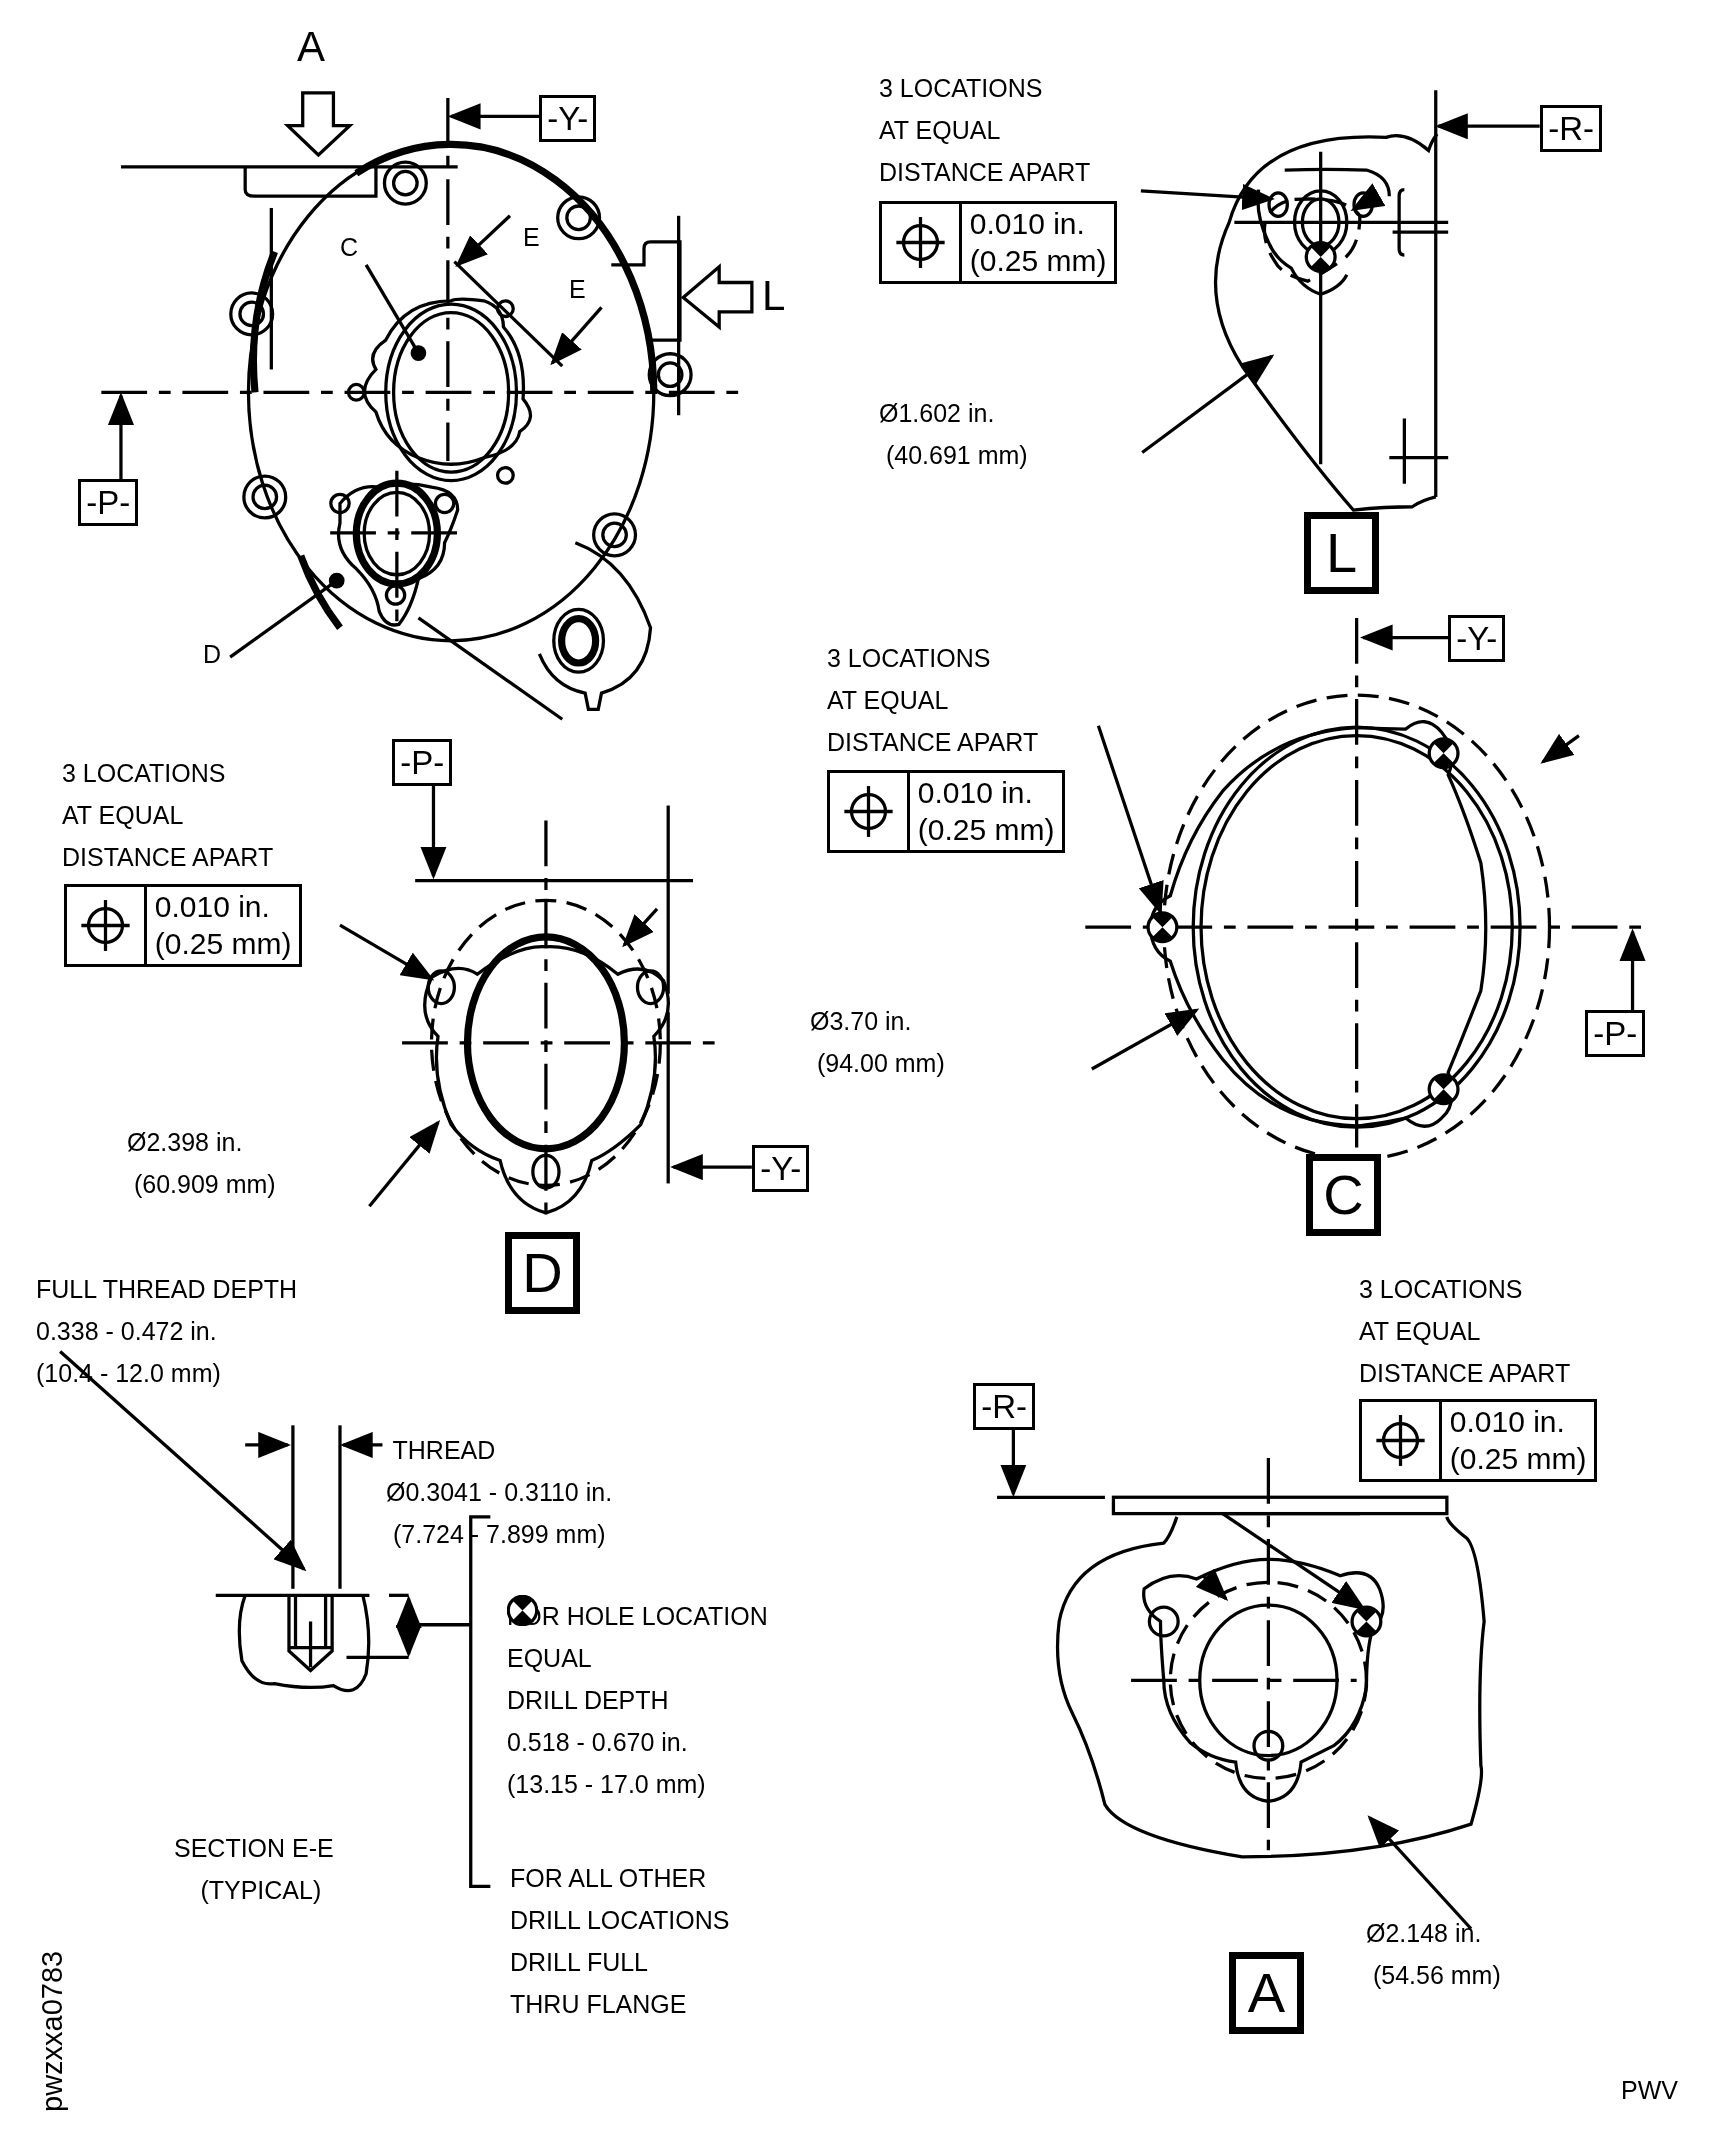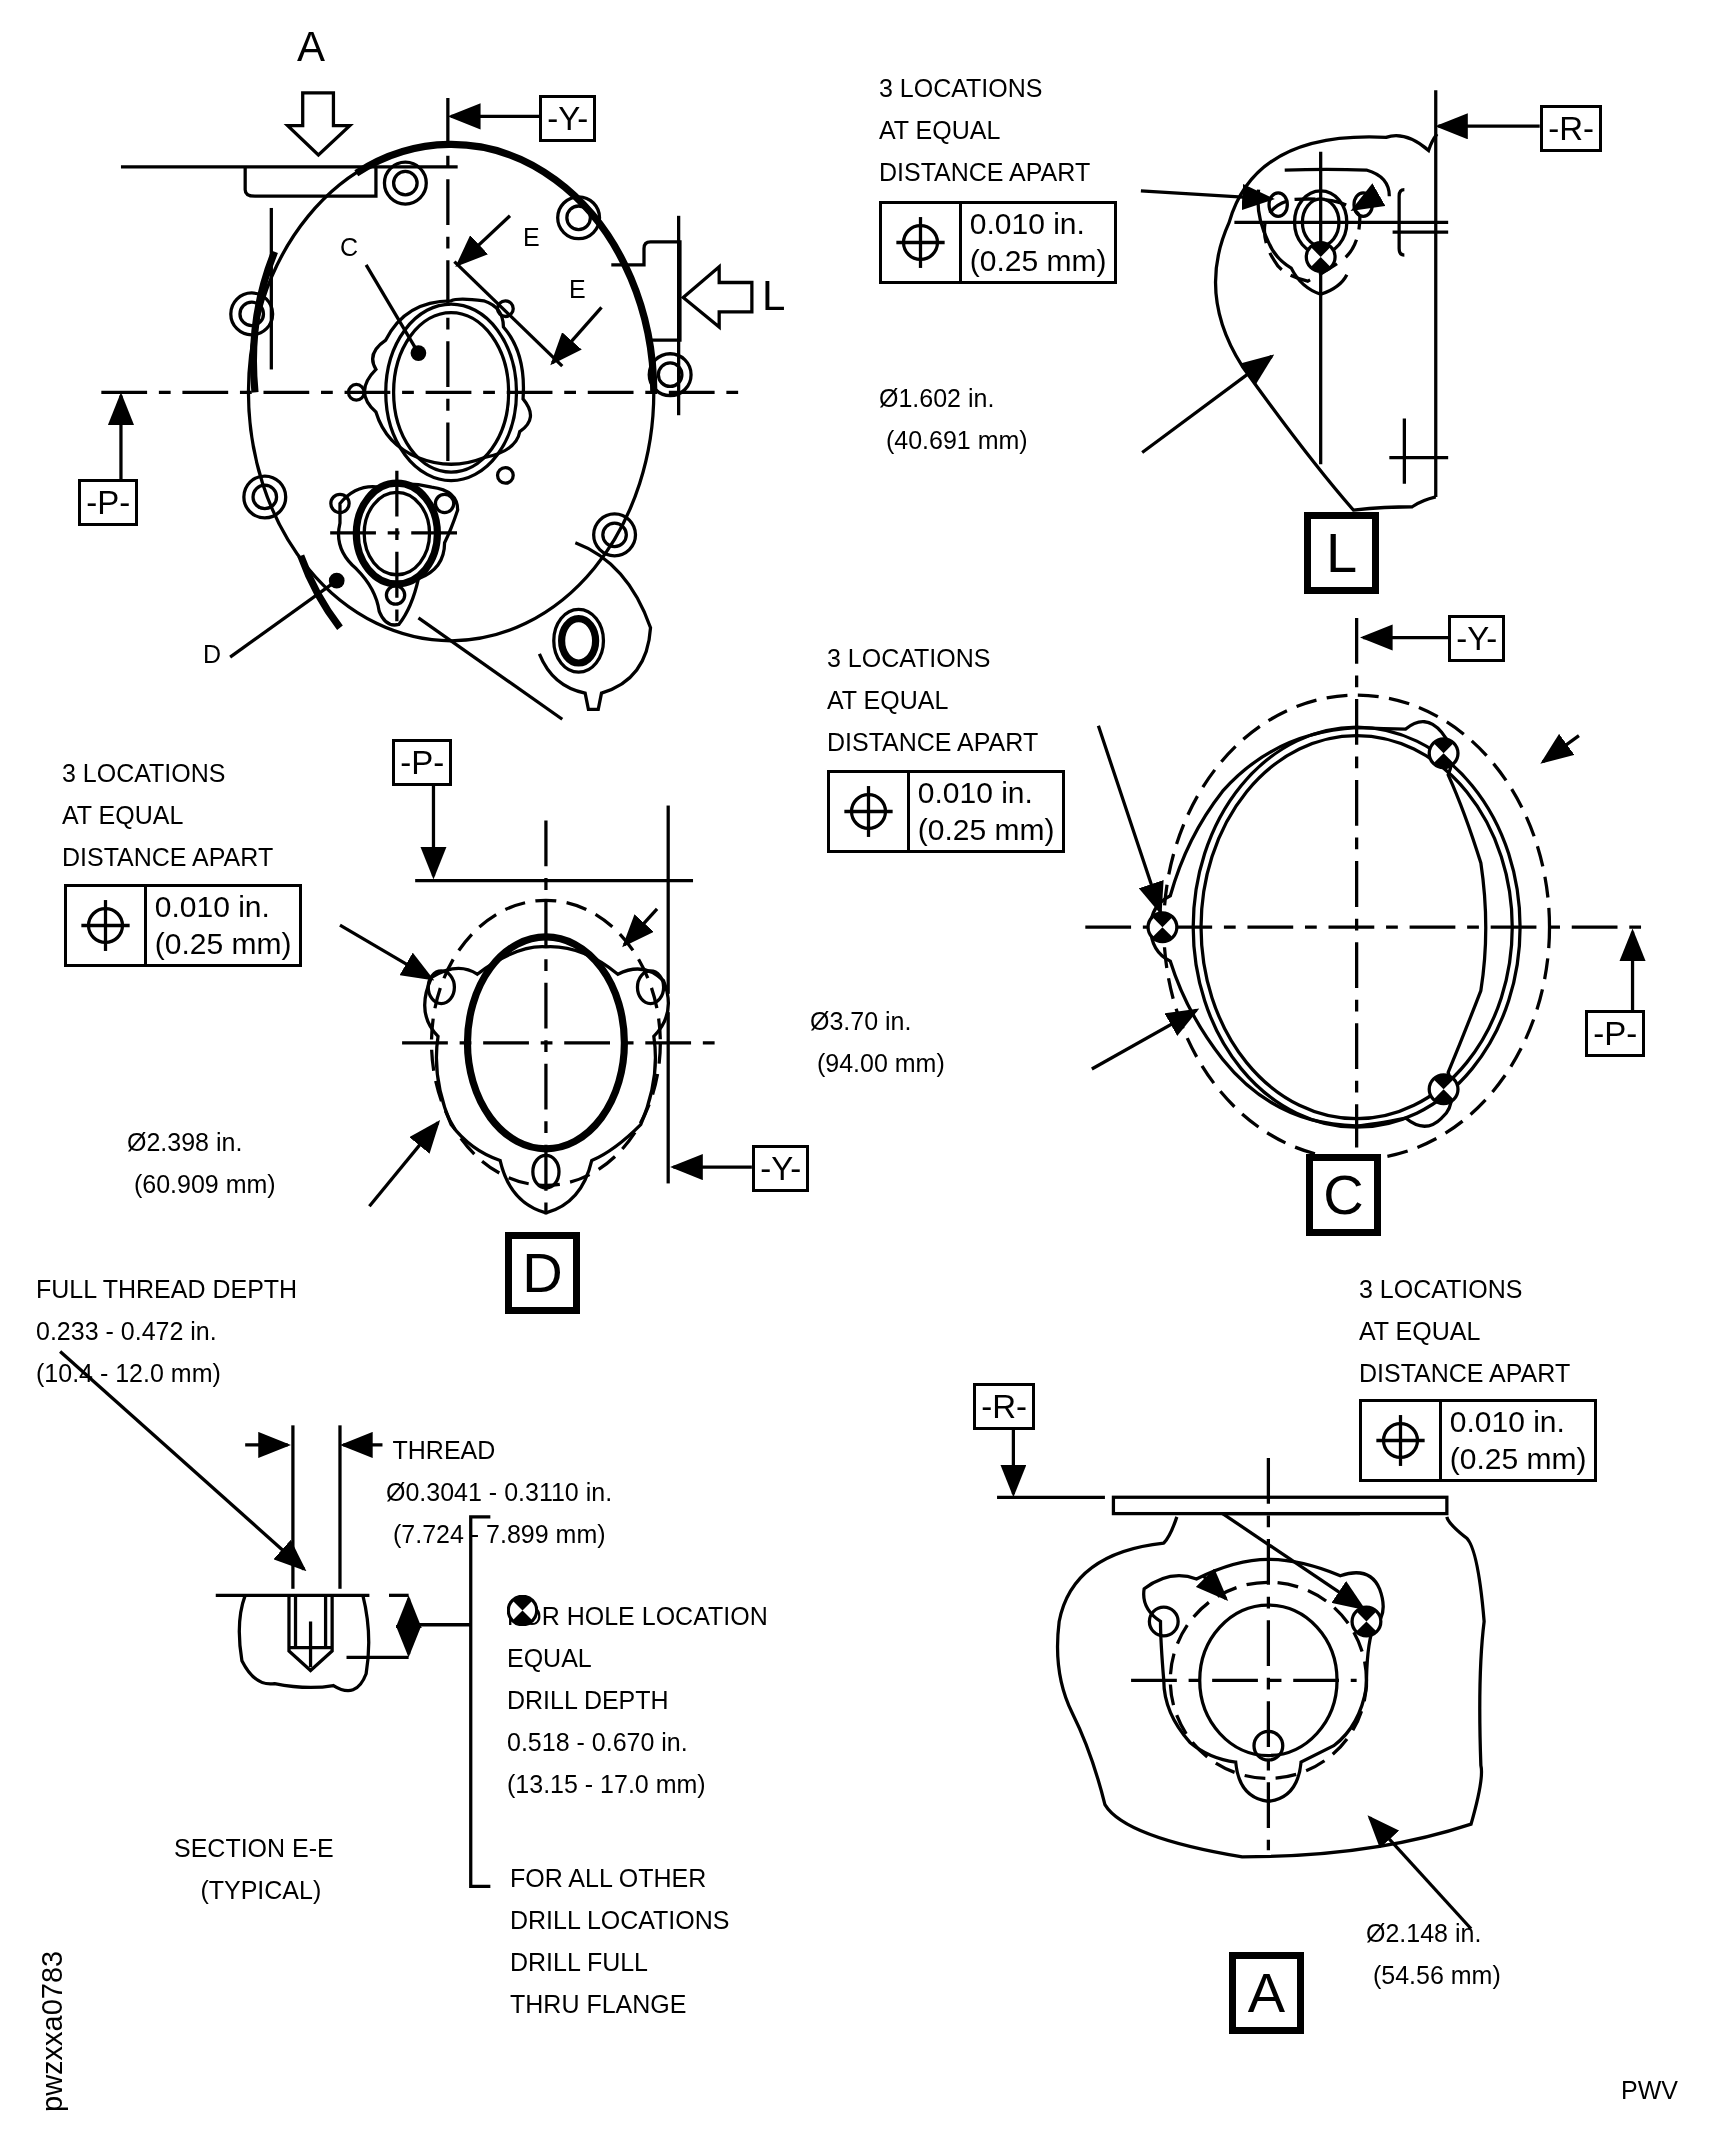--- a/index.html
+++ b/index.html
@@ -220,21 +220,21 @@
   <div class="sym">
     <svg width="77" height="77" viewBox="0 0 118 118">
         <circle cx="59" cy="59" r="26" class="ln"></circle>
         <line x1="22" y1="59" x2="96" y2="59" class="ln"></line>
         <line x1="59" y1="20" x2="59" y2="98" class="ln"></line>
       </svg>
   </div>
   <div class="val"><span>0.010 in.</span>
 <span>(0.25 mm)</span></div>
 </div>
-<div class="txt" style="left:879px;top:377px">Ø<span>1.602 in.</span>
+<div class="txt" style="left:879px;top:392px">Ø<span>1.602 in.</span>
  <span>(40.691 mm)</span></div>
 <div class="datum" style="left:1540px;top:105px">-<span>R</span>-</div>
 <div class="viewbox" style="left:1304px;top:512px">L</div>
 
 <div class="txt" style="left:827px;top:637px"><span>3 LOCATIONS</span>
 <span>AT EQUAL</span>
 <span>DISTANCE APART</span></div>
 <div class="fcf" style="left:827px;top:770px">
   <div class="sym">
     <svg width="77" height="77" viewBox="0 0 118 118">
@@ -266,21 +266,21 @@
   <div class="val"><span>0.010 in.</span>
 <span>(0.25 mm)</span></div>
 </div>
 <div class="txt" style="left:127px;top:1121px">Ø<span>2.398 in.</span>
  <span>(60.909 mm)</span></div>
 <div class="datum" style="left:392px;top:739px">-<span>P</span>-</div>
 <div class="datum" style="left:752px;top:1145px">-<span>Y</span>-</div>
 <div class="viewbox" style="left:505px;top:1232px">D</div>
 
 <div class="txt" style="left:36px;top:1268px"><span>FULL THREAD DEPTH</span>
-<span>0.233 - 0.472 in.</span>
+<span>0.338 - 0.472 in.</span>
 <span>(10.4 - 12.0 mm)</span></div>
 <div class="txt" style="left:386px;top:1429px"> <span>THREAD</span>
 Ø<span>0.3041 - 0.3110 in.</span>
  <span>(7.724 - 7.899 mm)</span></div>
 <div class="txt" style="left:507px;top:1595px"><span>FOR HOLE LOCATION</span>
 <span>EQUAL</span> <span style="display:inline-block;vertical-align:middle"><svg width="31" height="31" viewBox="-24 -24 48 48">
         <use href="#xmark"></use>
       </svg></span>
 <span>DRILL DEPTH</span>
 <span>0.518 - 0.670 in.</span>

